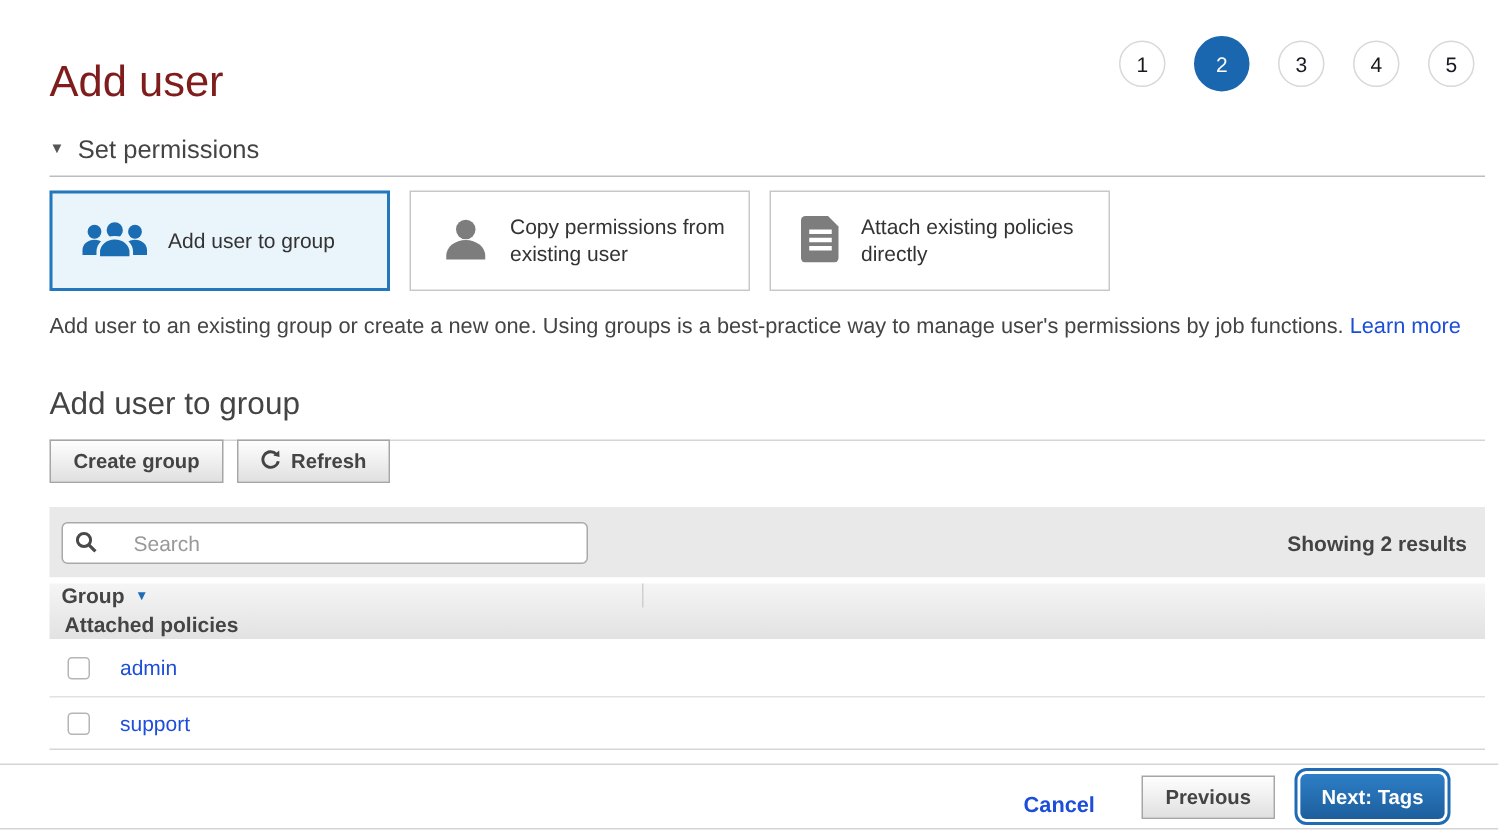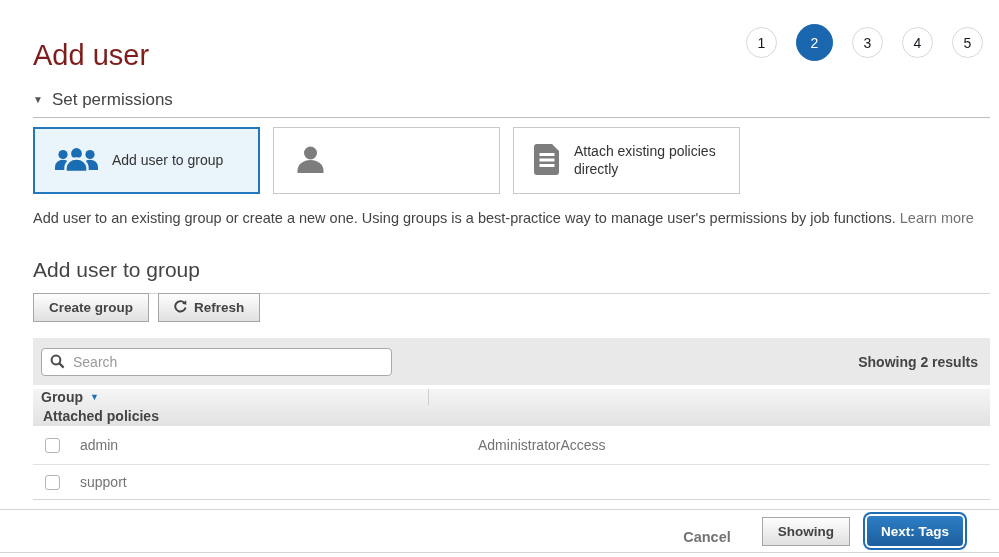--- a/index.html
+++ b/index.html
@@ -35,21 +35,21 @@
   .cards { left:33px; top:127px; display:flex; gap:13px; }
   .card {
     width:227px; height:67px; border:1px solid #c8c8c8; background:#fff;
     display:flex; align-items:center; padding:0 10px 0 20px; gap:13px; cursor:pointer;
   }
   .card.selected { border:2px solid #2277bd; background:#eaf4fb; padding-left:19px; }
   .card-label { font-size:14px; color:#333; line-height:1.25; }
 
   
   .desc { left:33px; top:210px; width:957px; font-size:14.5px; color:#444; }
-  a.link { color:#737373; text-decoration:none; cursor:pointer; }
+  a.link { color:#1d4ed8; text-decoration:none; cursor:pointer; }
 
   
   .group-head {
     left:33px; top:241px; width:957px; padding-bottom:11px; border-bottom:1px solid #d5d5d5;
     font-size:21px; font-weight:400; color:#444;
   }
   .actions { left:33px; top:293px; display:flex; gap:9px; }
   .btn {
     display:inline-flex; align-items:center; justify-content:center; gap:7px;
     height:29px; padding:0 15px; border:1px solid #a6a6a6; border-radius:0;
@@ -62,21 +62,21 @@
   .toolbar {
     height:47px; background:#e9e9e9; display:flex; align-items:center;
     padding:0 12px 0 8px;
   }
   .search-box {
     width:351px; height:28px; background:#fff; border:1px solid #a9a9a9; border-radius:4px;
     display:flex; align-items:center; padding:0 8px; gap:6px;
   }
   .search-box input {
     border:none; outline:none; flex:1; font-family:"Liberation Sans",sans-serif;
-    font-size:14px; color:#444; background:transparent;
+    font-size:14px; color:#444; background:transparent;margin-left:16px;
   }
   .search-box input::placeholder { color:#999; }
   .results { margin-left:auto; font-weight:bold; font-size:14px; color:#444; }
   .table-gap { height:4px; background:#fff; }
   .thead {
     height:37px; display:flex; align-items:center;
     background:linear-gradient(#f5f5f5,#e2e2e2);
     font-weight:bold; font-size:14px; color:#444;flex-direction:column;
   }
   .col-check { width:39px; align-self:stretch; display:flex; align-items:center; justify-content:center; }
@@ -143,20 +143,21 @@
   </div>
   <div class="card">
     <span>
       <svg width="33" height="31" viewBox="0 0 33 31">
         <g fill="#7d7d7d">
           <circle cx="16.5" cy="9" r="6.5"></circle>
           <path d="M3.5 29 v-2.5 a13 10.5 0 0 1 26 0 V29 z"></path>
         </g>
       </svg>
     </span>
+    <span class="card-label">Copy permissions from existing user</span>
   </div>
   <div class="card">
     <span>
       <svg width="27" height="31" viewBox="0 0 27 31">
         <path d="M3 0 h15 l7 7 v21 a3 3 0 0 1 -3 3 H3 a3 3 0 0 1 -3 -3 V3 a3 3 0 0 1 3 -3 z" fill="#7d7d7d"></path>
         <rect x="5.5" y="9" width="15" height="3" fill="#fff"></rect>
         <rect x="5.5" y="14.5" width="15" height="3" fill="#fff"></rect>
         <rect x="5.5" y="20" width="15" height="3" fill="#fff"></rect>
       </svg>
     </span>
@@ -210,33 +211,30 @@
       <span>Attached policies</span>
     </div>
   </div>
   <div class="trow trow-1">
     <div class="col-check">
       <span class="checkbox"></span>
     </div>
     <div class="col-group">
       <a class="link">admin</a>
     </div>
-    <div class="col-pol">
-      <a class="link">AdministratorAccess</a>
-    </div>
   </div>
   <div class="trow trow-2">
     <div class="col-check">
       <span class="checkbox"></span>
     </div>
     <div class="col-group">
       <a class="link">support</a>
     </div>
   </div>
 </div>
 
 <div class="abs footer">
   <a class="link cancel-link">Cancel</a>
   <button class="btn btn-prev">
-    <span>Showing</span>
+    <span>Previous</span>
   </button>
   <button class="btn-primary">Next: Tags</button>
 </div>
 
 </body></html>

